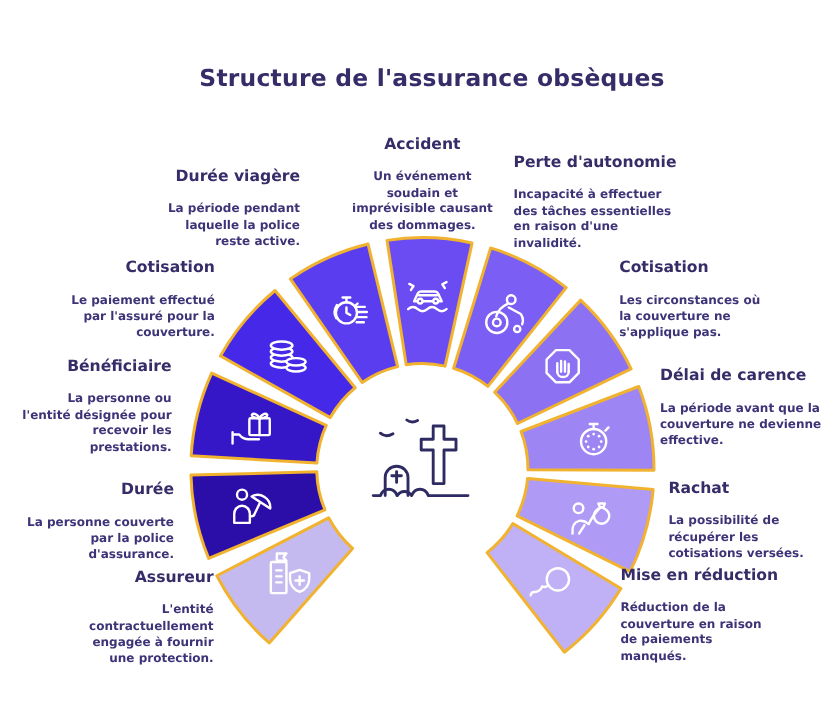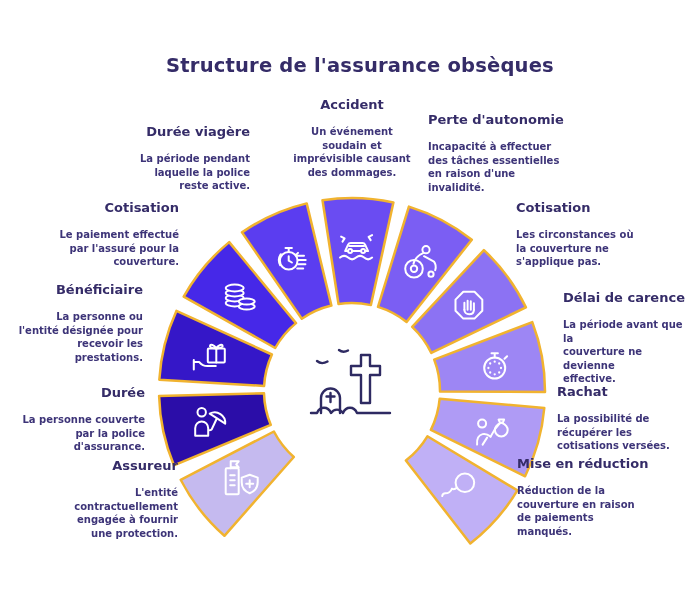--- a/index.html
+++ b/index.html
@@ -5,35 +5,35 @@
   html,body{margin:0;padding:0;background:#fff;}
   #canvas{
     position:relative;width:696px;height:600px;background:var(--c-background,#fff);
     font-family:"DejaVu Sans","Liberation Sans",sans-serif;overflow:hidden;
   }
   #fan{position:absolute;left:0;top:0;}
   h1.title{
     position:absolute;left:0;top:42px;width:100%;margin:12px;text-align:center;
     font-size:19.5px;font-weight:bold;color:var(--c-title,#352c68);letter-spacing:0.2px;
   }
-  .tb{position:absolute;}
+  .tb{position:absolute;margin-top:16px;}
   .tb h3{font-size:13px;font-weight:bold;color:var(--c-heading,#352c68);margin:0 0 13px 0;white-space:nowrap;}
   .tb p{font-size:10px;font-weight:bold;color:var(--c-description,#3d3478);margin:0;line-height:13.5px;white-space:pre-line;}
   .align-right{text-align:right;}
   .align-left{text-align:left;}
   .align-center{text-align:center;}
   .tb-duree{right:446px;top:124px;}
   .tb-cotisation{right:517px;top:200px;}
   .tb-beneficiaire{right:553px;top:282px;text-align:right;}
   .tb-assure{right:551px;top:385px;}
   .tb-assureur{right:518px;top:458px;}
   .tb-accident{left:352px;top:97px;transform:translateX(-50%);}
   .tb-perte{left:428px;top:112px;}
   .tb-exclusions{left:516px;top:200px;}
-  .tb-delai{left:563px;top:290px;}
+  .tb-delai{left:550px;top:290px;}
   .tb-rachat{left:557px;top:384px;}
   .tb-mise{left:517px;top:456px;}
 </style>
 </head>
 <body>
 
 <div id="canvas" style="--c-background: #ffffff; --c-border: #f1b32f; --c-title: #352c68; --c-heading: #352c68; --c-description: #3d3478; --c-icon_stroke: #ffffff; --c-center_icon_stroke: #2e2a62;">
 
   <h1 class="title">Structure de l'assurance obsèques</h1>
 

